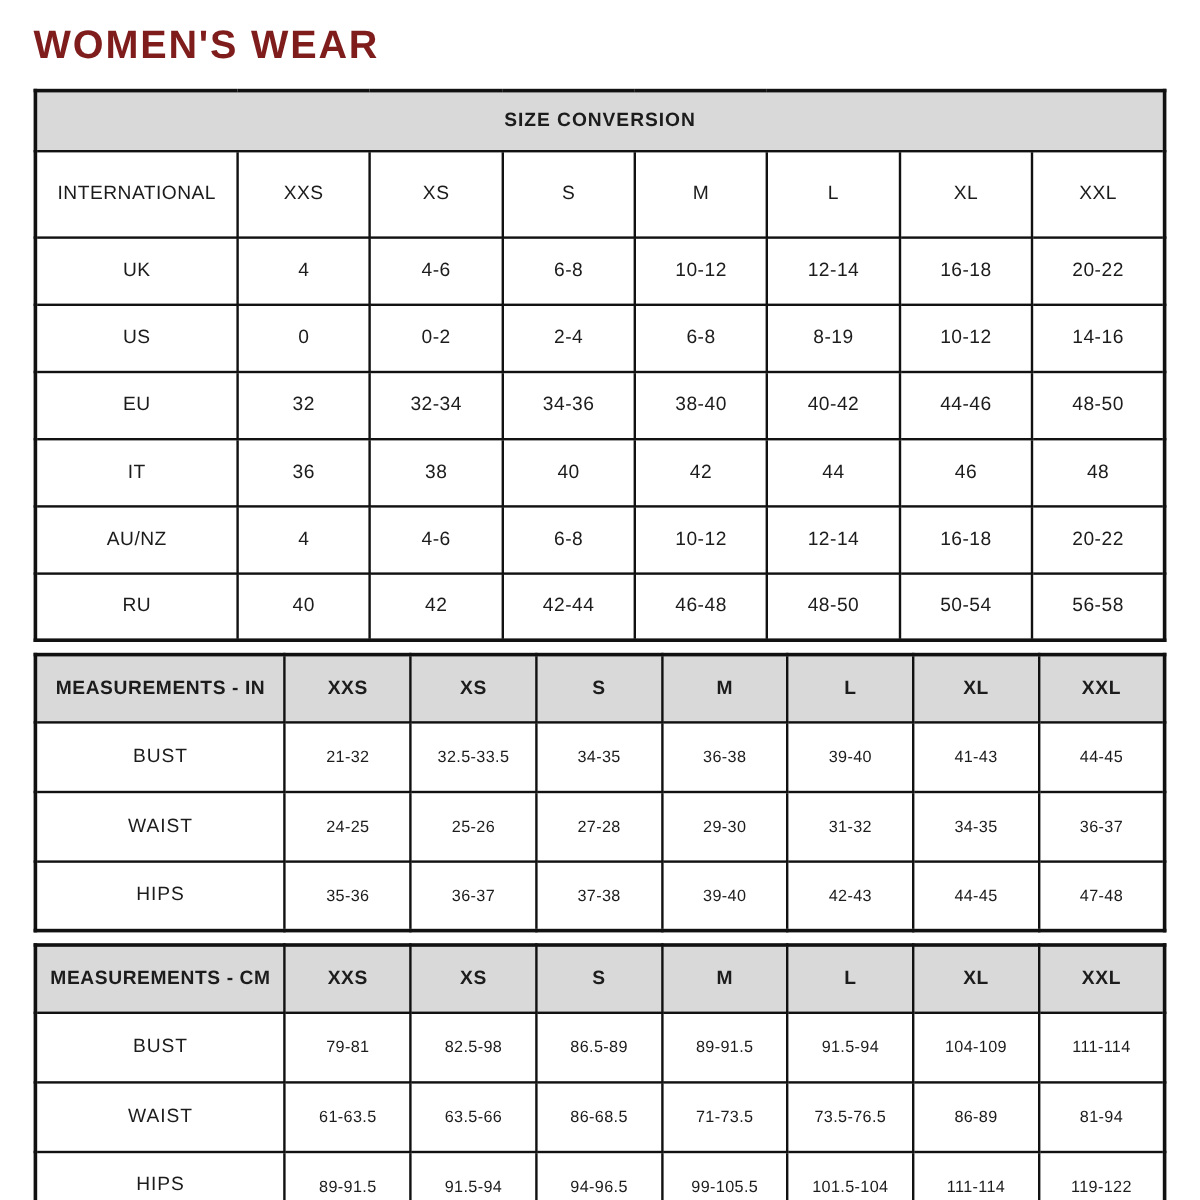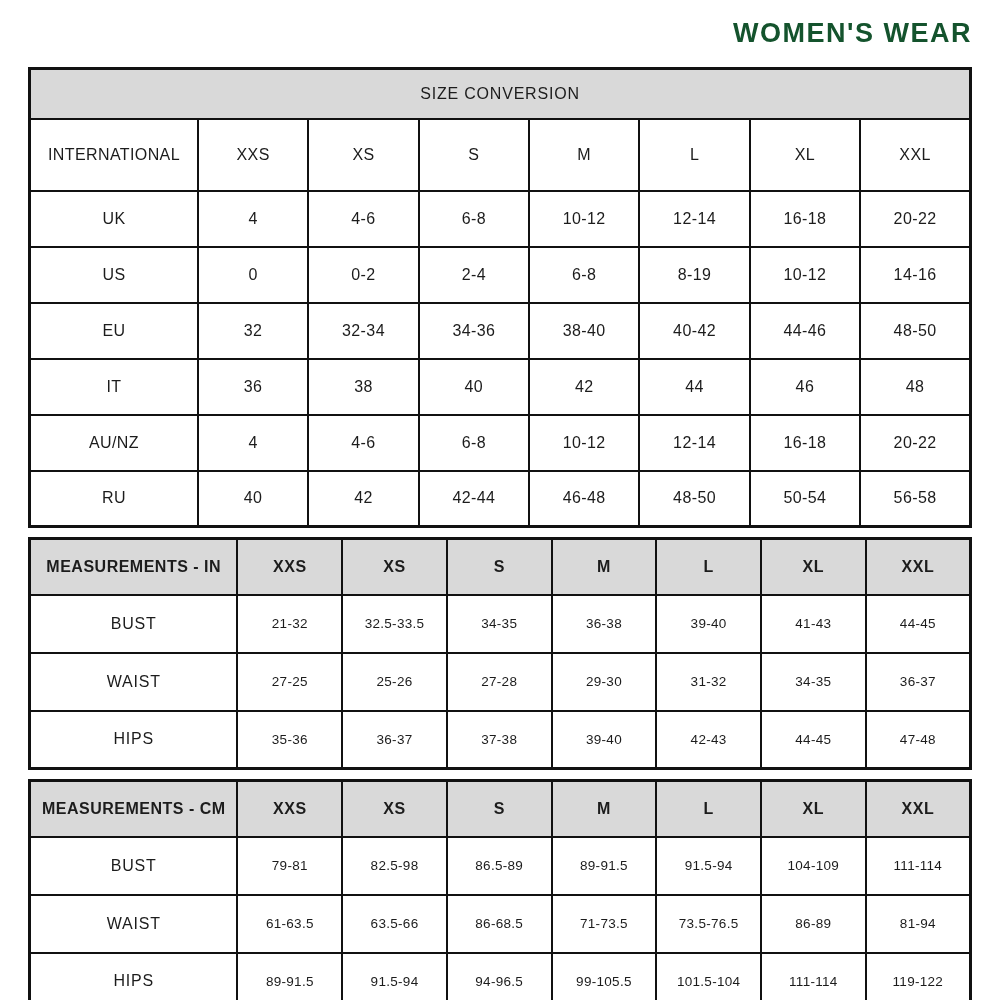--- a/index.html
+++ b/index.html
@@ -4,47 +4,47 @@
 <style>
   * { box-sizing: border-box; margin: 0; padding: 0; }
   html, body {
     width: 1000px; height: 1000px;
     background: #ffffff;
     font-family: "Liberation Sans", sans-serif;
     color: #1c1c1c;
   }
   .page { padding: 10px 28px 0 28px; }
   .page-title {
-    text-align: right;
-    font-size: 27px;
+    text-align: left;
+    font-size: 33px;
     font-weight: bold;
     letter-spacing: 1.5px;
     margin: 8px 0 18px 0;
-    color: #14532d;
+    color: #7f1d1d;
   }
   table {
     width: 100%;
     border-collapse: collapse;
     table-layout: fixed;
     margin-bottom: 9px;
     border: 3px solid #111111;
   }
   th, td {
     border: 2px solid #111111;
     text-align: center;
     vertical-align: middle;
     font-weight: normal;
     letter-spacing: 0.4px;
   }
   
   .t1 col.c-label { width: 17.9%; }
   .t1 col.c-size  { width: 11.728%; }
   .t1 .caption-cell {
     background: #d9d9d9;
-    font-weight: normal;
+    font-weight: bold;
     font-size: 16px;
     height: 50px;
     letter-spacing: 0.8px;
     text-align: center;
   }
   .t1 th.intl-label, .t1 th.size-cell { font-size: 16px; height: 72px; font-weight: normal; }
   .t1 th.row-label, .t1 td { font-size: 16px; height: 56px; }
   
   .t2 col.c-label { width: 22.1%; }
   .t2 col.c-size  { width: 11.128%; }
@@ -182,21 +182,21 @@
           <td>21-32</td>
           <td>32.5-33.5</td>
           <td>34-35</td>
           <td>36-38</td>
           <td>39-40</td>
           <td>41-43</td>
           <td>44-45</td>
         </tr>
         <tr>
           <th class="row-label">WAIST</th>
-          <td>27-25</td>
+          <td>24-25</td>
           <td>25-26</td>
           <td>27-28</td>
           <td>29-30</td>
           <td>31-32</td>
           <td>34-35</td>
           <td>36-37</td>
         </tr>
         <tr>
           <th class="row-label">HIPS</th>
           <td>35-36</td>

